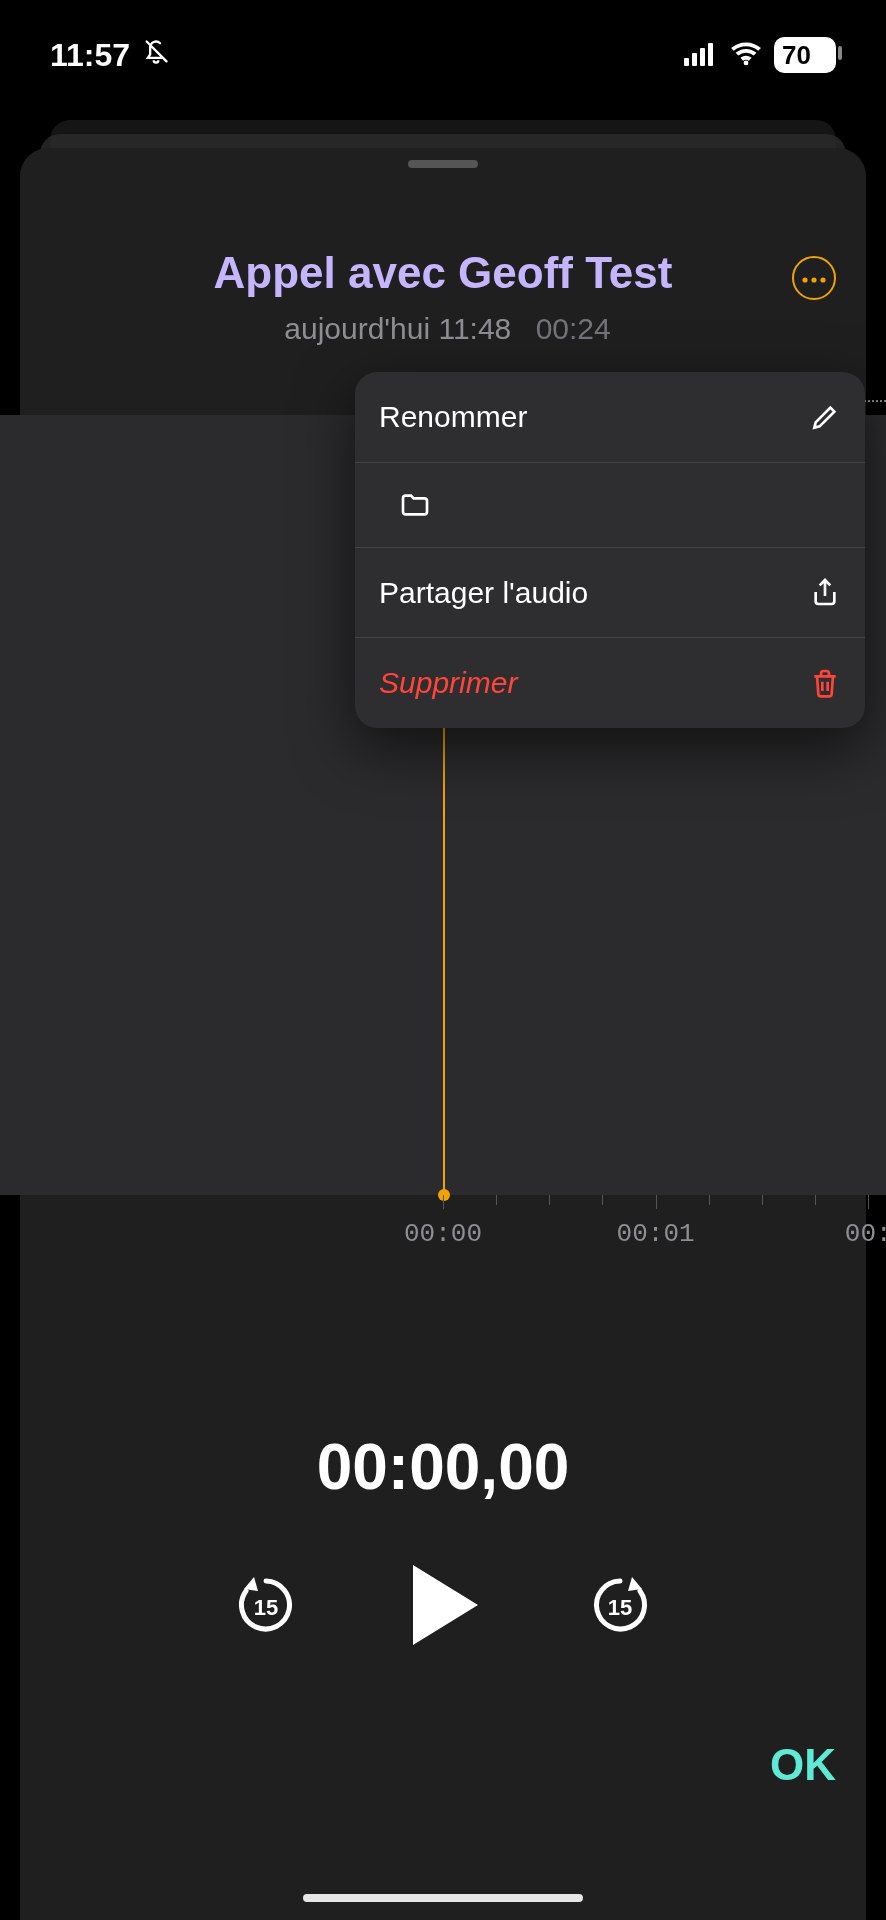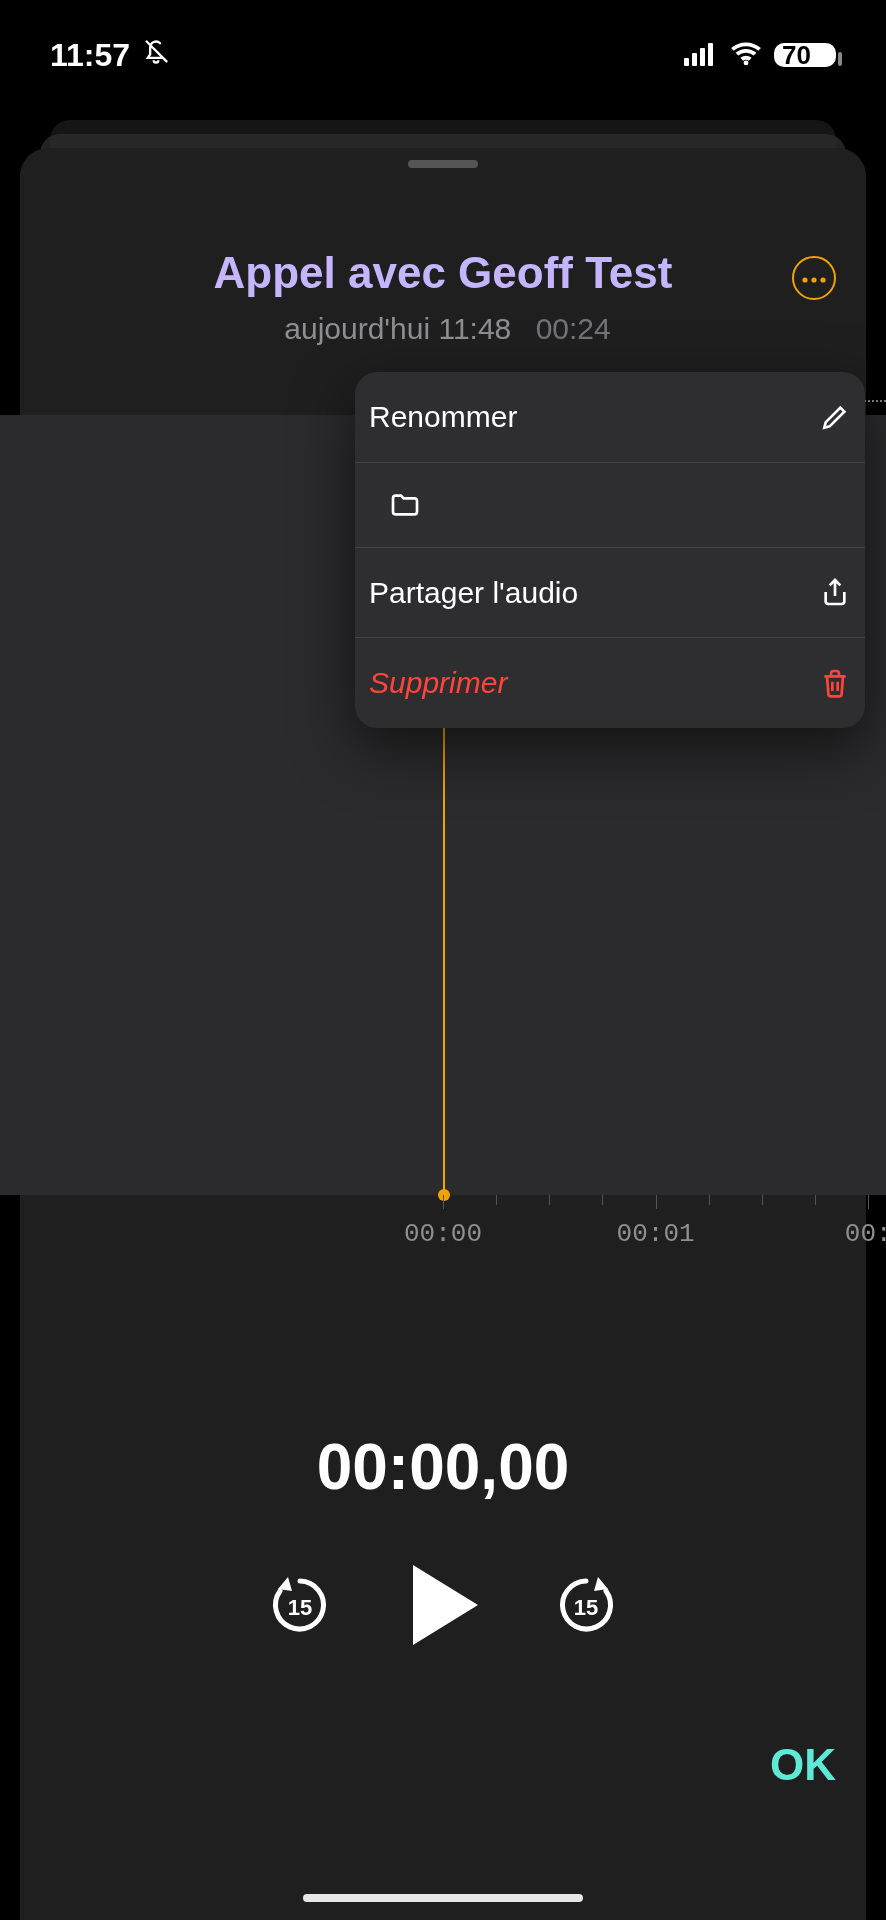--- a/index.html
+++ b/index.html
@@ -31,21 +31,21 @@
     display: inline-flex;
     align-items: center;
     background: #fff;
     color: #000;
     border-radius: 10px;
     padding: 2px 8px 2px 8px;
     font-size: 26px;
     font-weight: 700;
     position: relative;
     width: 62px;
-    height: 24px;
+    height: 36px;
     justify-content: flex-start;
   }
   .battery-pill::after{
     content:"";
     position:absolute;
     right:-6px; top:9px;
     width:4px; height:14px;
     background:#888;
     border-radius:2px;
   }
@@ -162,21 +162,21 @@
     font-variant-numeric: tabular-nums;
     color:#fff;
   }
   .controls {
     position: absolute;
     top: 1560px;
     left: 0; right: 0;
     display: flex;
     align-items: center;
     justify-content: center;
-    gap: 66px;
+    gap: 100px;
   }
   .skip-btn {
     position: relative;
     width: 64px; height: 64px;
     color: #fff;
     display:flex;align-items:center;justify-content:center;
     font-size: 22px;
     font-weight: 700;
   }
   .skip-btn svg{position:absolute;inset:0;}
@@ -211,21 +211,21 @@
     background: #2e2e30;
     border-radius: 22px;
     overflow: hidden;
     z-index: 40;
     box-shadow: 0 20px 60px rgba(0,0,0,.6);
   }
   .menu-item {
     display: flex;
     align-items: center;
     justify-content: space-between;
-    padding: 26px 14px;
+    padding: 26px 24px;
     font-size: 30px;
     color: #fff;
     border-bottom: 1px solid #444;
   }
   .menu-item:last-child{border-bottom:none;font-style:italic;}
   .menu-item.destructive { color: #ff453a; }
   .menu-item.destructive svg { stroke:#ff453a; }
   .menu-item .micon{width:32px;height:32px;flex-shrink:0;margin-left:20px;}
   .menu-item .mlabel{flex:1;line-height:1.25;}
 </style>

